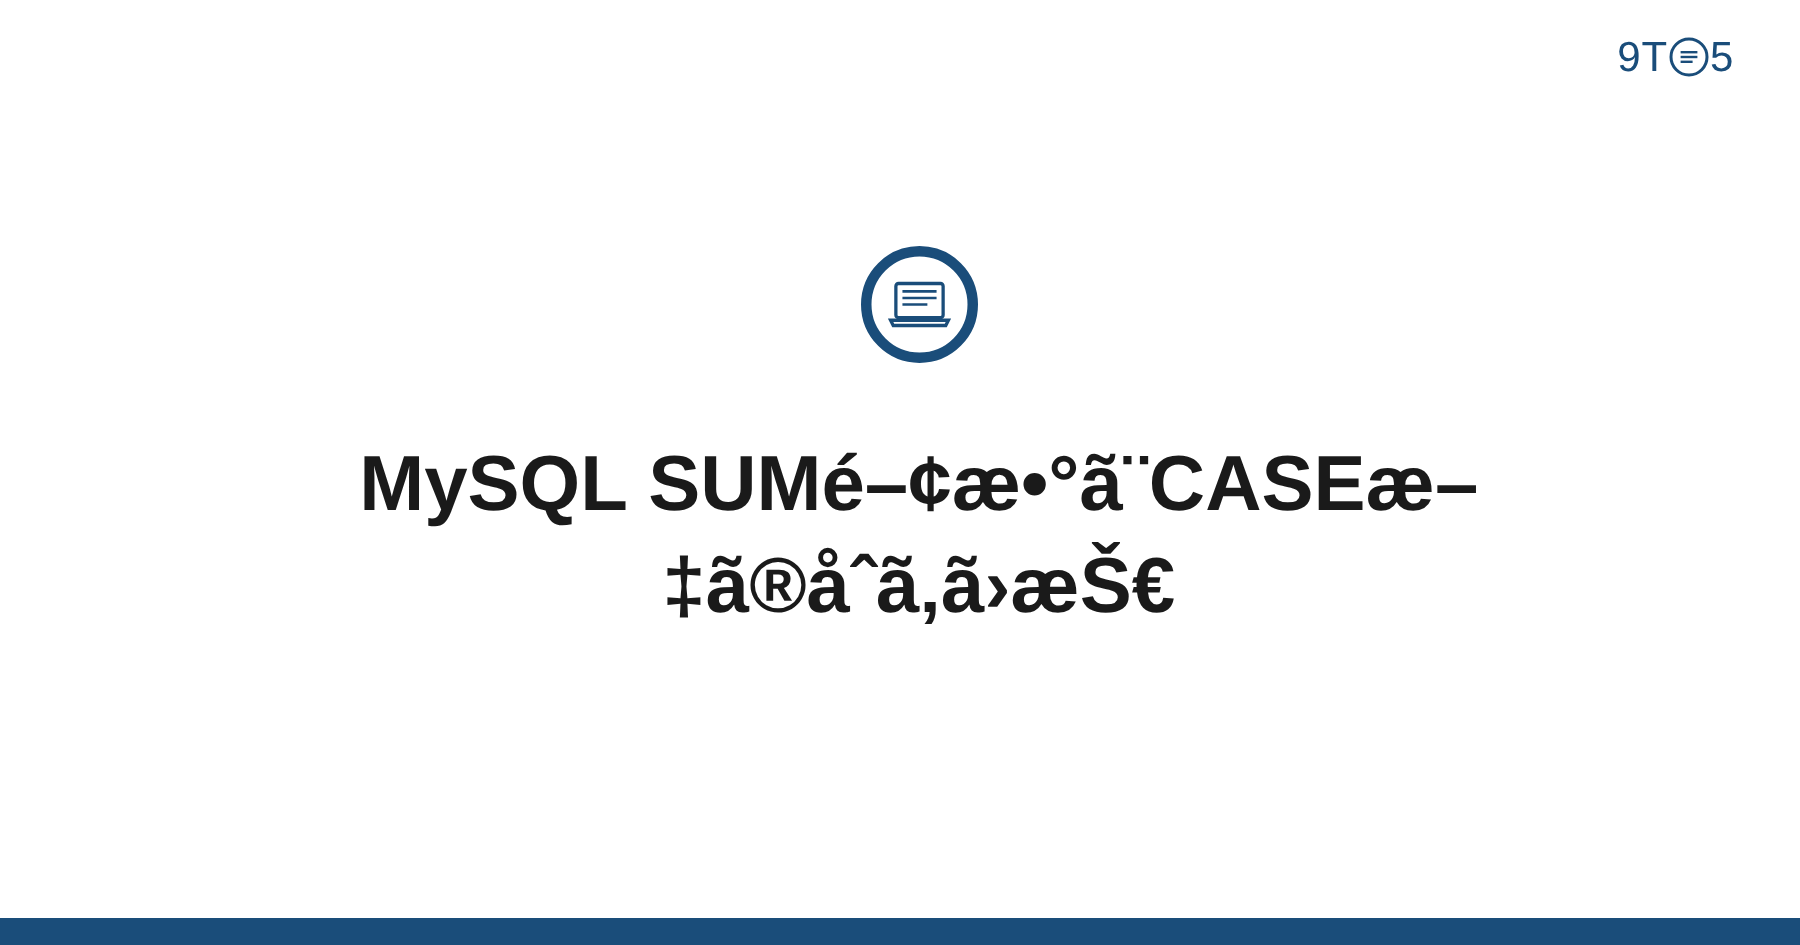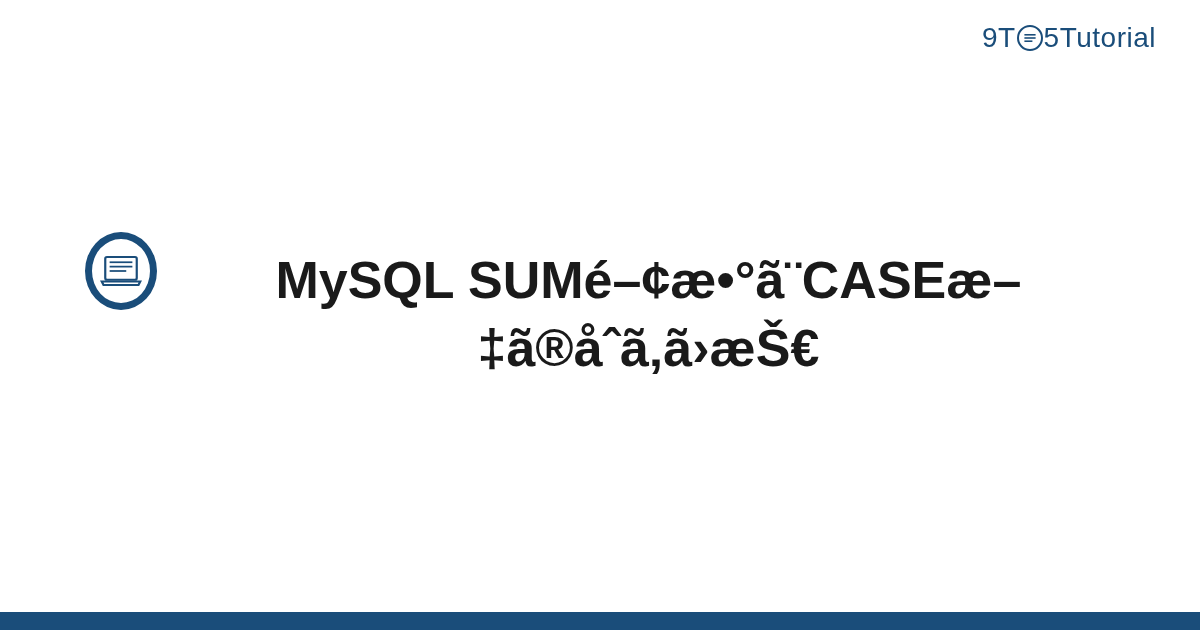--- a/index.html
+++ b/index.html
@@ -35,21 +35,21 @@
       justify-content: center;
       width: 26px;
       height: 26px;
       border: 2.5px solid #1a4d7a;
       border-radius: 50%;
       margin: 0 1px;
       position: relative;
     }
     .content {
       display: flex;
-      flex-direction: row;
+      flex-direction: column;
       align-items: center;
       justify-content: center;
       height: 100%;
       padding: 0 60px;
       margin-left: 25px;
     }
     .icon-wrapper {
       width: 78px;
       height: 78px;
       border: 7px solid #1a4d7a;
@@ -87,21 +87,20 @@
 <div class="logo">
   <span class="logo-9t">9T</span>
   <span class="logo-circle">
     <svg viewBox="0 0 20 20" width="16" height="16">
       <line x1="3" y1="6" x2="17" y2="6" stroke="#1a4d7a" stroke-width="2"></line>
       <line x1="3" y1="10" x2="17" y2="10" stroke="#1a4d7a" stroke-width="2"></line>
       <line x1="3" y1="14" x2="13" y2="14" stroke="#1a4d7a" stroke-width="2"></line>
     </svg>
   </span>
   <span>5</span>
-  <span>Tutorial</span>
 </div>
 
 <div class="content">
   <div class="icon-wrapper">
     <svg class="laptop-icon" viewBox="0 0 48 36">
       <rect x="6" y="2" width="36" height="26" rx="2" fill="none" stroke="#1a4d7a" stroke-width="2.5"></rect>
       <line x1="11" y1="8" x2="37" y2="8" stroke="#1a4d7a" stroke-width="2"></line>
       <line x1="11" y1="13" x2="37" y2="13" stroke="#1a4d7a" stroke-width="2"></line>
       <line x1="11" y1="18" x2="30" y2="18" stroke="#1a4d7a" stroke-width="2"></line>
       <path d="M 2 30 L 46 30 L 44 34 L 4 34 Z" fill="none" stroke="#1a4d7a" stroke-width="2.5"></path>

